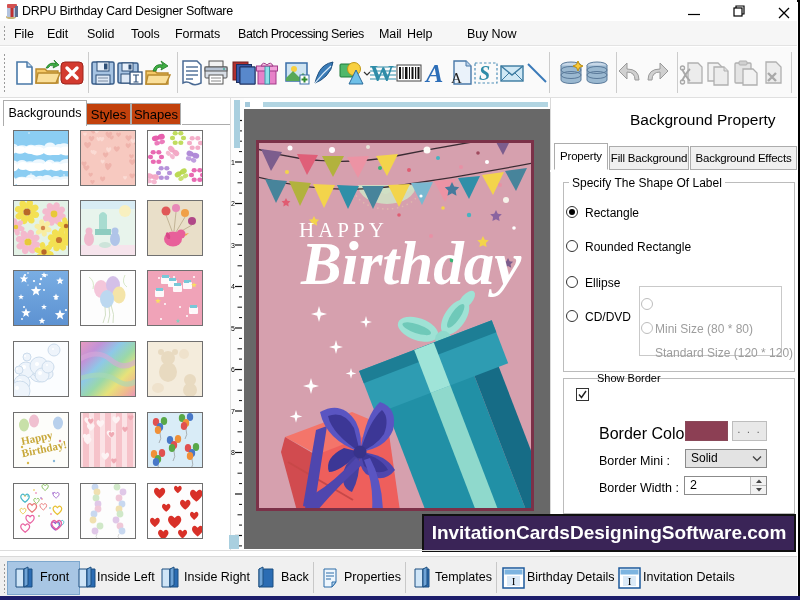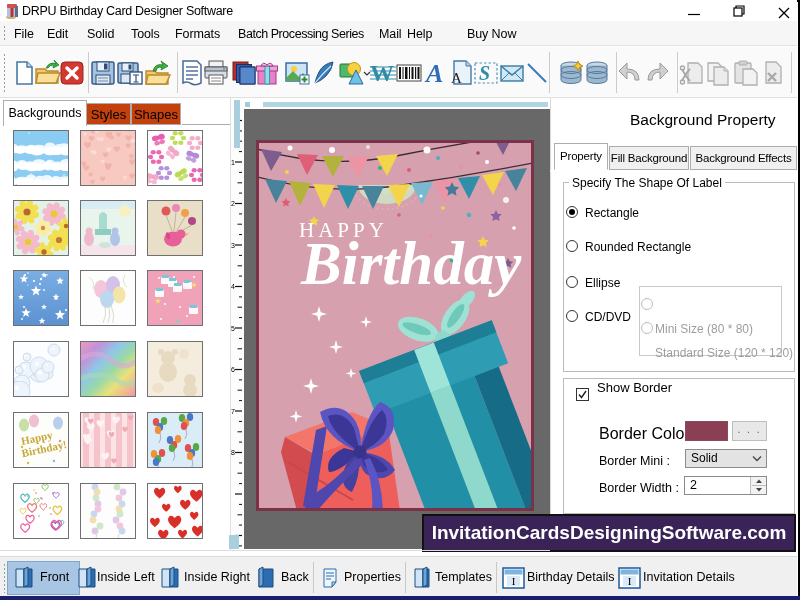--- a/index.html
+++ b/index.html
@@ -837,21 +837,21 @@
 <div class="gbox" style="left:639px;top:286px;width:143px;height:70px;border-color:#c9c9c9;background:#fff;"></div>
 <div class="radio dis" style="left:641px;top:298px;"></div>
 <div class="rlabel dis" style="left:655px;top:298px;margin-top:48px;">Standard Size (120 * 120)</div>
 <div class="radio dis" style="left:641px;top:322px;"></div>
 <div class="rlabel dis" style="left:655px;top:322px;">Mini Size (80 * 80)</div>
 <div class="gbox" style="left:563px;top:378px;width:232px;height:136px;"></div>
 <svg class="abs" style="left:576px;top:388px;" width="14" height="14" viewBox="0 0 14 14">
     <rect x="0.5" y="0.5" width="12" height="12" fill="#fff" stroke="#333"></rect>
     <path d="M3 6.5 L5.5 9.5 L10 3" fill="none" stroke="#222" stroke-width="1.4"></path>
   </svg>
-<div class="rlabel" style="left:597px;top:380px;font-size:13px;">Show Border</div>
+<div class="rlabel" style="left:597px;top:372px;font-size:11px;">Show Border</div>
 <div class="rlabel" style="left:599px;top:425px;font-size:16px;">Border Color :</div>
 <div class="abs" style="left:685px;top:421px;width:43px;height:20px;background:#8c3f54;border:1px solid #8a4a5a;"></div>
 <div class="abs" style="left:732px;top:421px;width:35px;height:20px;background:#e8e8e8;border:1px solid #bdbdbd;color:#555;font-size:10px;text-align:center;line-height:16px;letter-spacing:2px;">. . .</div>
 <div class="rlabel" style="left:599px;top:454px;font-size:12.5px;">Border Mini :</div>
 <div class="abs" style="left:685px;top:449px;width:82px;height:19px;background:#e3e3e3;border:1px solid #8b8b8b;font-size:12px;line-height:17px;padding-left:5px;">Solid<svg style="position:absolute;right:4px;top:5px;" width="10" height="8" viewBox="0 0 10 8">
       <path d="M1 1.5 L5 5.5 L9 1.5" fill="none" stroke="#444" stroke-width="1.3"></path>
     </svg></div>
 <div class="rlabel" style="left:599px;top:481px;font-size:12.5px;">Border Width :</div>
 <div class="abs" style="left:684px;top:476px;width:83px;height:19px;background:#fff;border:1px solid #8b8b8b;font-size:12.5px;line-height:17px;padding-left:5px;">2<div class="abs" style="right:0;top:0;width:16px;height:17px;border-left:1px solid #bdbdbd;background:#f2f2f2;"><svg width="16" height="17" viewBox="0 0 16 17">
         <path d="M8 2.5 L11 6 L5 6 Z" fill="#444"></path>

